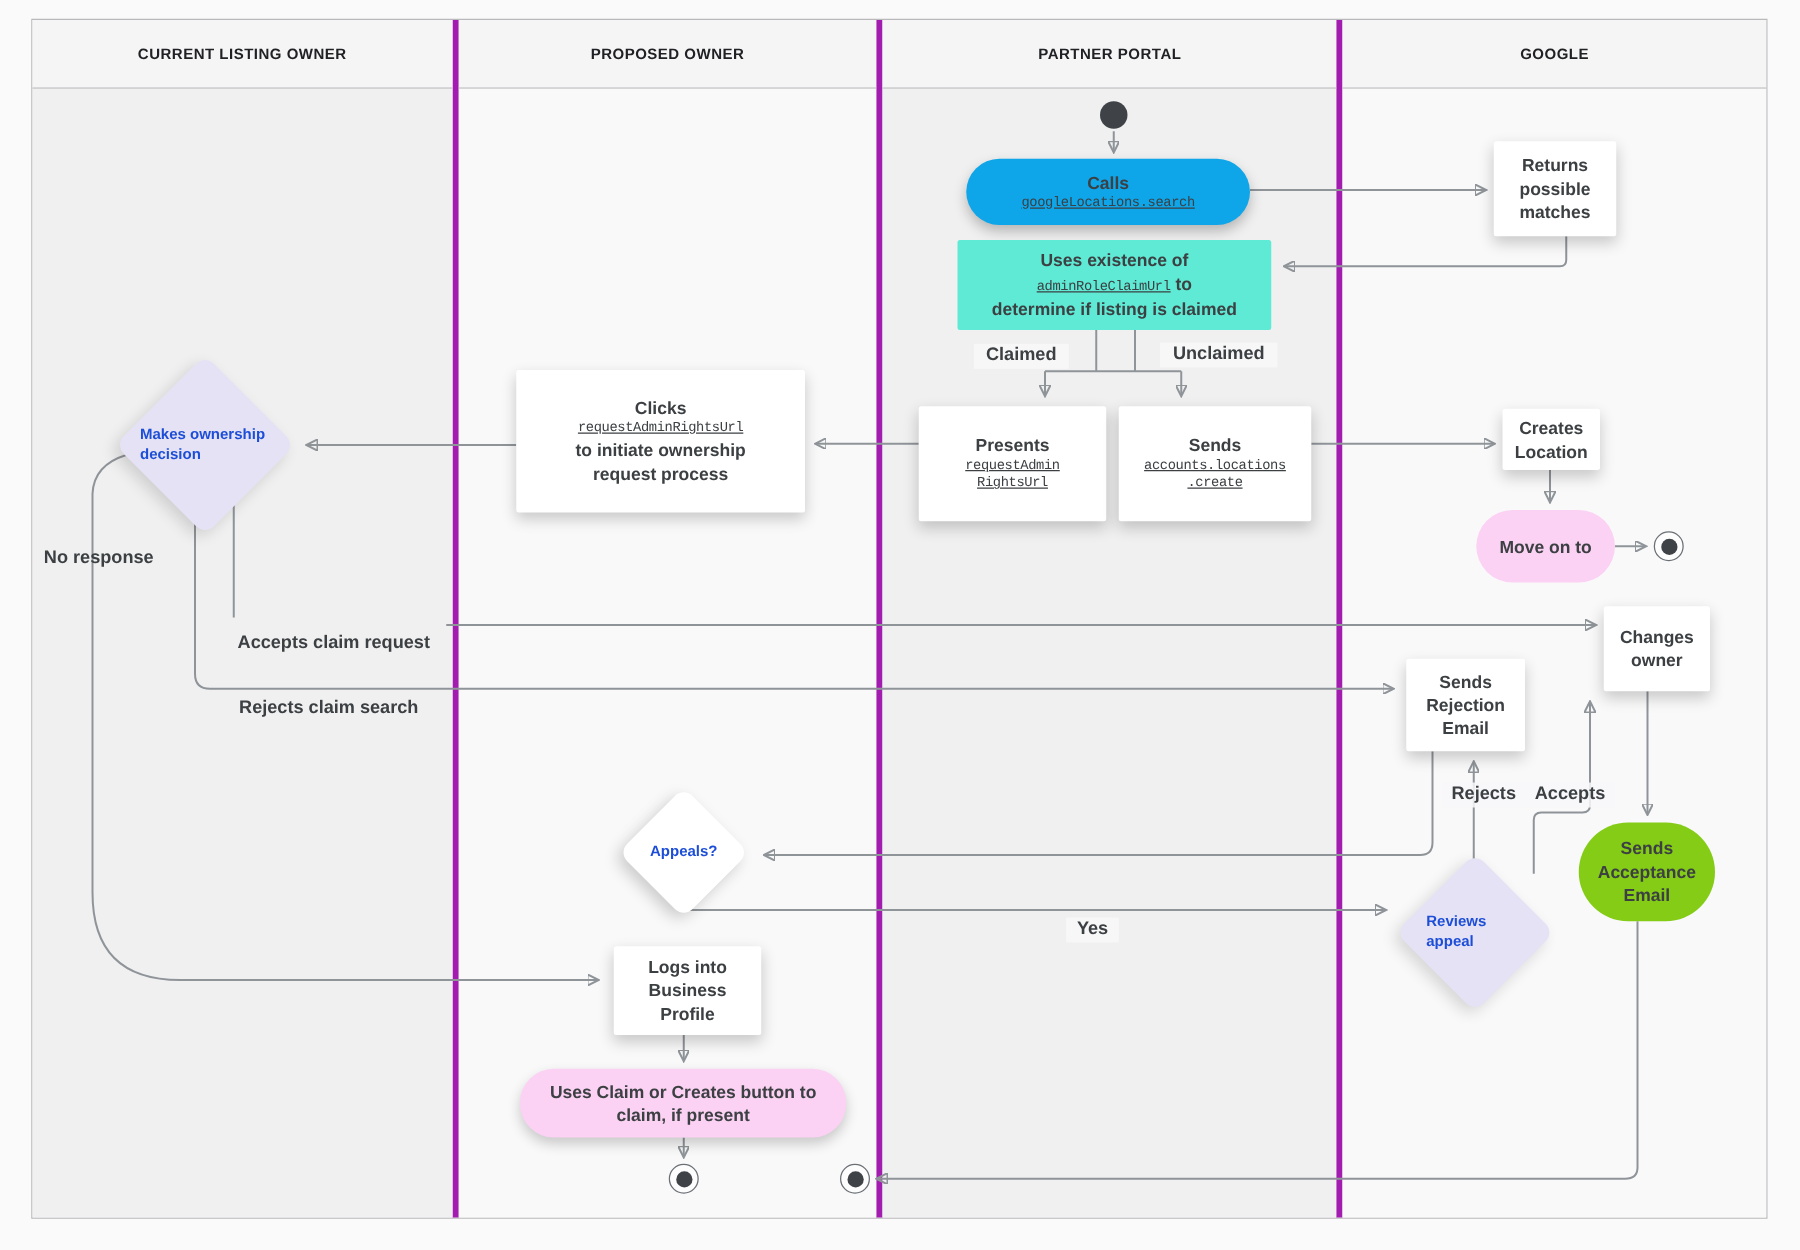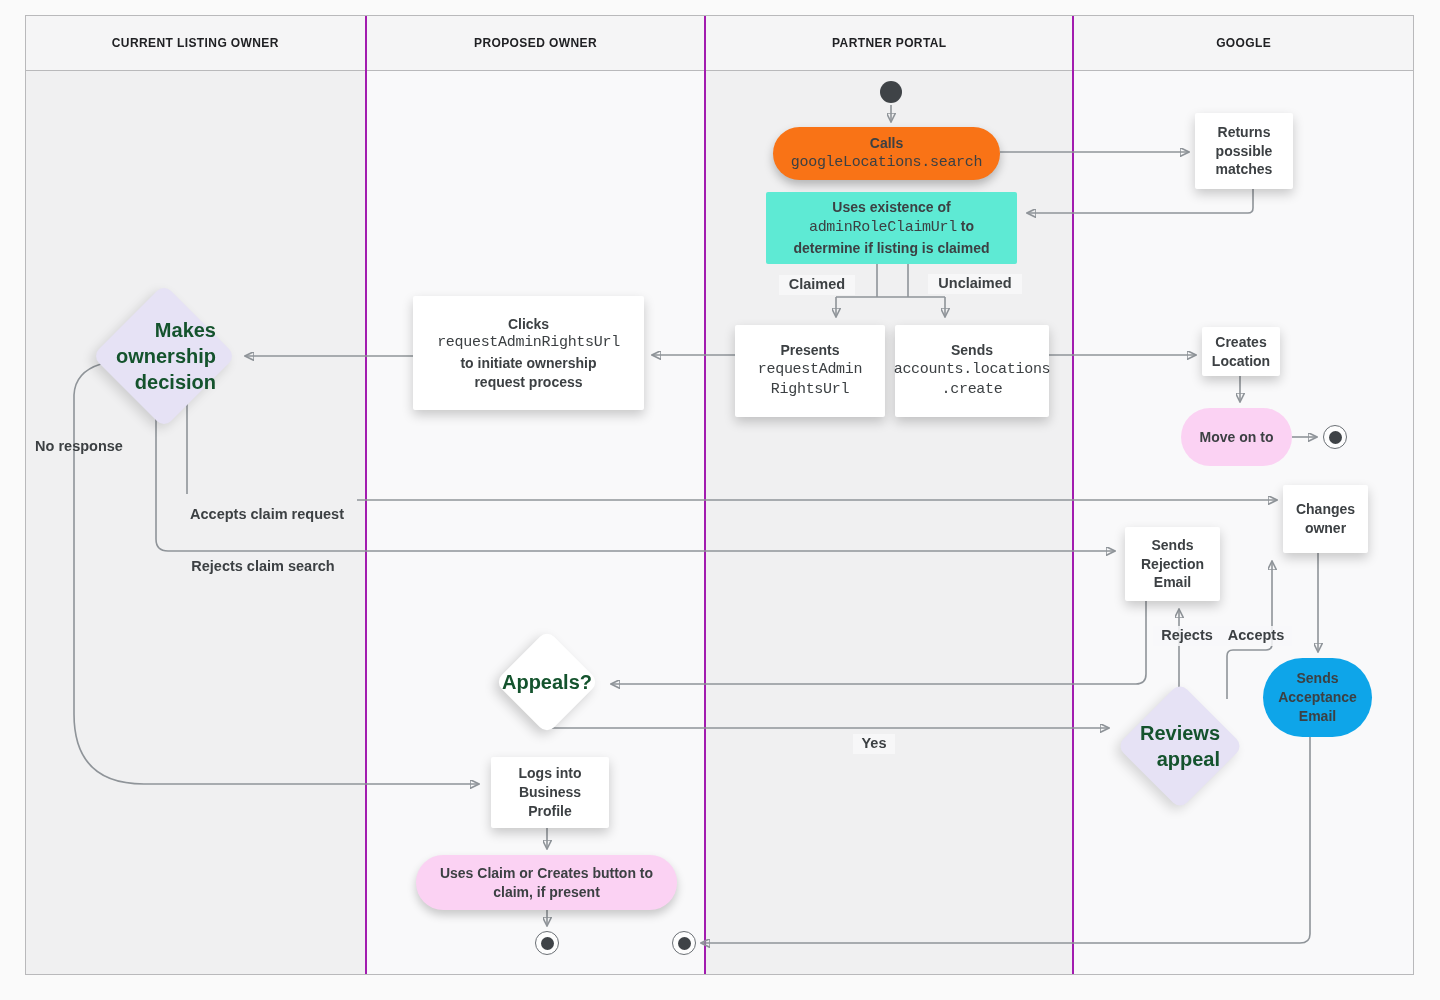--- a/index.html
+++ b/index.html
@@ -1,48 +1,48 @@
 <!DOCTYPE html>
 <html><head>
 <meta charset="utf-8">
 <style>
   html,body{margin:0;padding:0;background:#fafafa;width:1440px;height:1000px;
     font-family:"Liberation Sans",sans-serif;-webkit-font-smoothing:antialiased;}
   #stage{position:relative;width:1440px;height:1000px;overflow:hidden;color:#3c4043;}
   
   #frame{position:absolute;left:25px;top:15px;width:1389px;height:960px;
     border:1.5px solid #b9b9bb;box-sizing:border-box;display:flex;}
-  .lane{position:relative;height:100%;box-sizing:border-box;border-right:2px solid #a21caf;}
+  .lane{position:relative;height:100%;box-sizing:border-box;border-right:5px solid #a21caf;}
   .lane:last-child{border-right:none;}
   .lane-head{height:55px;box-sizing:border-box;border-bottom:1px solid #b9b9bb;
     background:#f5f5f6;display:flex;align-items:center;justify-content:center;
     font-size:12px;font-weight:700;letter-spacing:.4px;color:#202124;}
   .lane-body{position:absolute;top:55px;left:0;right:0;bottom:0;}
   .lane-dark .lane-body{background:#f0f0f1;}
   .lane-light .lane-body{background:#f9f9fa;}
   
   #wires{position:absolute;left:0;top:0;width:1440px;height:1000px;z-index:2;pointer-events:none;}
   #wires path{stroke:#8f9499;stroke-width:1.6;fill:none;}
   
   .node{position:absolute;z-index:3;box-sizing:border-box;display:flex;flex-direction:column;
     align-items:center;justify-content:center;text-align:center;
     font-size:14px;font-weight:700;line-height:1.35;color:#3c4043;}
   .box{background:#fff;border-radius:2px;box-shadow:0 5px 12px rgba(0,0,0,.20);}
-  .pill-teal{background:#f97316;border-radius:27px;box-shadow:0 5px 10px rgba(0,0,0,.25);}
+  .pill-teal{background:#0ea5e9;border-radius:27px;box-shadow:0 5px 10px rgba(0,0,0,.25);}
   .rect-purple{background:#5eead4;border-radius:2px;}
   .pill-pink{background:#fbd2f3;border-radius:29px;}
   .pill-pink.shadow{box-shadow:0 5px 10px rgba(0,0,0,.20);}
-  .blob-pink{background:#0ea5e9;border-radius:50px;}
+  .blob-pink{background:#84cc16;border-radius:50px;}
   .code{font-family:"Liberation Mono","DejaVu Sans Mono",monospace;font-weight:400;
-    font-size:15px;letter-spacing:-.3px;}
+    font-size:11px;letter-spacing:-.3px;text-decoration:underline;}
   
   .diamond{position:absolute;z-index:3;}
   .diamond .shape{position:absolute;transform:rotate(45deg);border-radius:10px;}
   .diamond .dlabel{position:absolute;inset:0;display:flex;align-items:center;justify-content:center;
-    text-align:right;font-size:20px;font-weight:700;line-height:1.3;color:#14532d;}
+    text-align:left;font-size:12px;font-weight:700;line-height:1.3;color:#1d4ed8;}
   .lavender .shape{background:#e6e2f5;box-shadow:0 6px 12px rgba(0,0,0,.14);}
   .white .shape{background:#ffffff;box-shadow:0 6px 12px rgba(0,0,0,.18);}
   
   .start-dot{position:absolute;z-index:3;width:22px;height:22px;border-radius:50%;background:#3f4347;}
   .end-node{position:absolute;z-index:3;width:24px;height:24px;border-radius:50%;
     border:1.5px solid #6b7075;background:#fdfdfd;box-sizing:border-box;
     display:flex;align-items:center;justify-content:center;}
   .end-node .dot{width:13px;height:13px;border-radius:50%;background:#3f4347;}
   
   .elabel{position:absolute;z-index:4;font-size:14.5px;font-weight:700;color:#3c4043;

